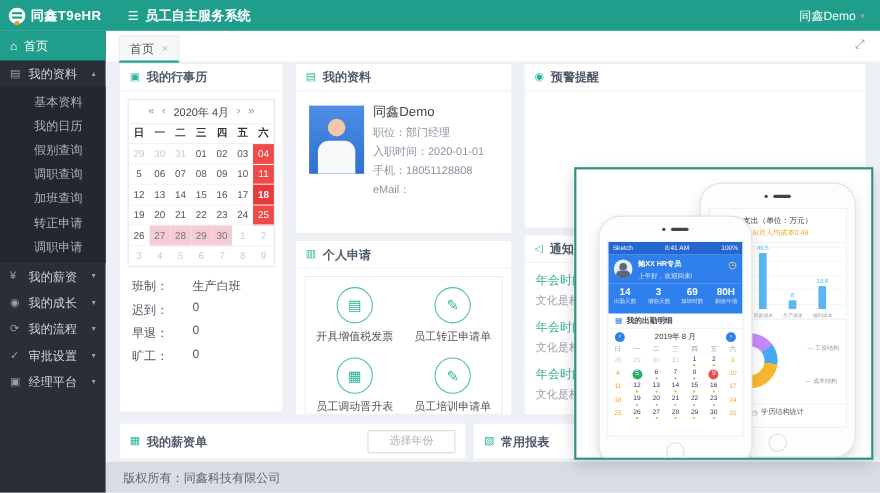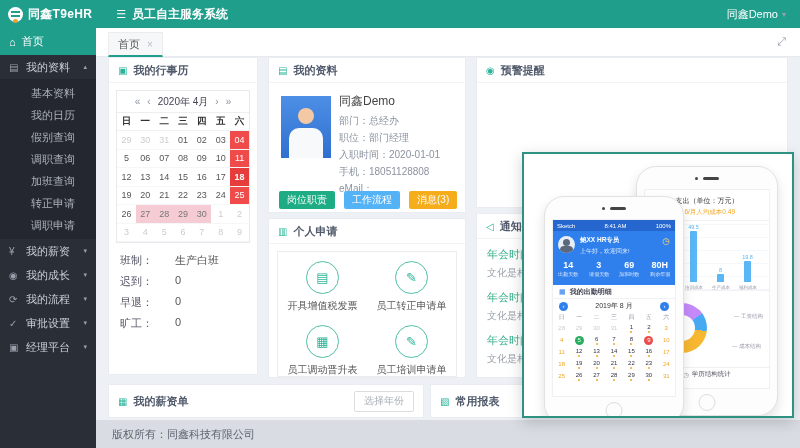--- a/index.html
+++ b/index.html
@@ -78,21 +78,21 @@
   .ps-circle { width:33px; height:33px; border:1px solid #4fbfa8; border-radius:50%; display:flex; align-items:center; justify-content:center; color:#2bb49a; font-size:13px; background:#fff; }
   .ps-label { font-size:10px; color:#555; }
   
   #p-notices { left:380px; top:156px; width:312px; height:165px; }
   .nt-item { padding:8px 10px 2px; cursor:pointer; }
   .nt-title { font-size:11px; color:#38af8c; }
   .nt-desc { font-size:10px; color:#9aa1ab; margin-top:4px; }
   
   #p-payslip { left:12px; top:327px; width:316px; height:34px; }
   #p-payslip .ptitle, #p-reports .ptitle { border-bottom:none; height:32px; }
-  .year-box { margin-left:auto; width:60px; height:21px; border:1px solid #ddd; border-radius:2px; color:#aab0b8; font-size:10px; font-weight:normal; display:flex; align-items:center; justify-content:center; cursor:pointer; }
+  .year-box { margin-left:auto; width:80px; height:21px; border:1px solid #ddd; border-radius:2px; color:#aab0b8; font-size:10px; font-weight:normal; display:flex; align-items:center; justify-content:center; cursor:pointer; }
   #p-reports { left:334px; top:327px; width:358px; height:34px; }
   
   .footer { position:absolute; left:96px; right:0; bottom:0; height:28px; background:#d9dde3; display:flex; align-items:center; padding-left:16px; font-size:11px; color:#5d6570; z-index:2; }
   
   #overlay { position:absolute; left:522px; top:152px; width:272px; height:266px; background:#fff; border:2px solid #2e9181; box-shadow:0 4px 14px rgba(0,0,0,.18); z-index:10; overflow:hidden; }
   .phone { position:absolute; background:#fdfdfd; border:1px solid #e2e2e2; border-radius:20px; box-shadow:0 5px 12px rgba(0,0,0,.12); }
   #phone-back { left:112px; top:12px; width:142px; height:250px; }
   #phone-front { left:20px; top:42px; width:140px; height:228px; }
   .p-cam { position:absolute; top:10px; left:50%; transform:translateX(-50%); display:flex; align-items:center; gap:5px; }
   .p-cam i { width:3px; height:3px; border-radius:50%; background:#444; }
@@ -311,32 +311,26 @@
   <div class="panel" id="p-profile">
     <div class="ptitle">
       <span class="picon">▤</span>
       <span>我的资料</span>
     </div>
     <div class="pf-body">
       <div class="pf-photo"></div>
       <div class="pf-info">
         <div class="pf-name">同鑫Demo</div>
         <div id="pf-fields">
-            <div class="pf-field">部门：总经办</div>
             <div class="pf-field">职位：部门经理</div>
             <div class="pf-field">入职时间：2020-01-01</div>
             <div class="pf-field">手机：18051128808</div>
             <div class="pf-field">eMail：</div>
           </div>
       </div>
-      <div class="pf-btns" id="pf-btns">
-          <div class="pf-btn" style="background: rgb(29, 172, 132);">岗位职责</div>
-          <div class="pf-btn" style="background: rgb(84, 179, 247);">工作流程</div>
-          <div class="pf-btn" style="background: rgb(246, 173, 28);">消息(3)</div>
-        </div>
     </div>
   </div>
 
   <div class="panel" id="p-alerts">
     <div class="ptitle">
       <span class="picon">◉</span>
       <span>预警提醒</span>
     </div>
   </div>
 

